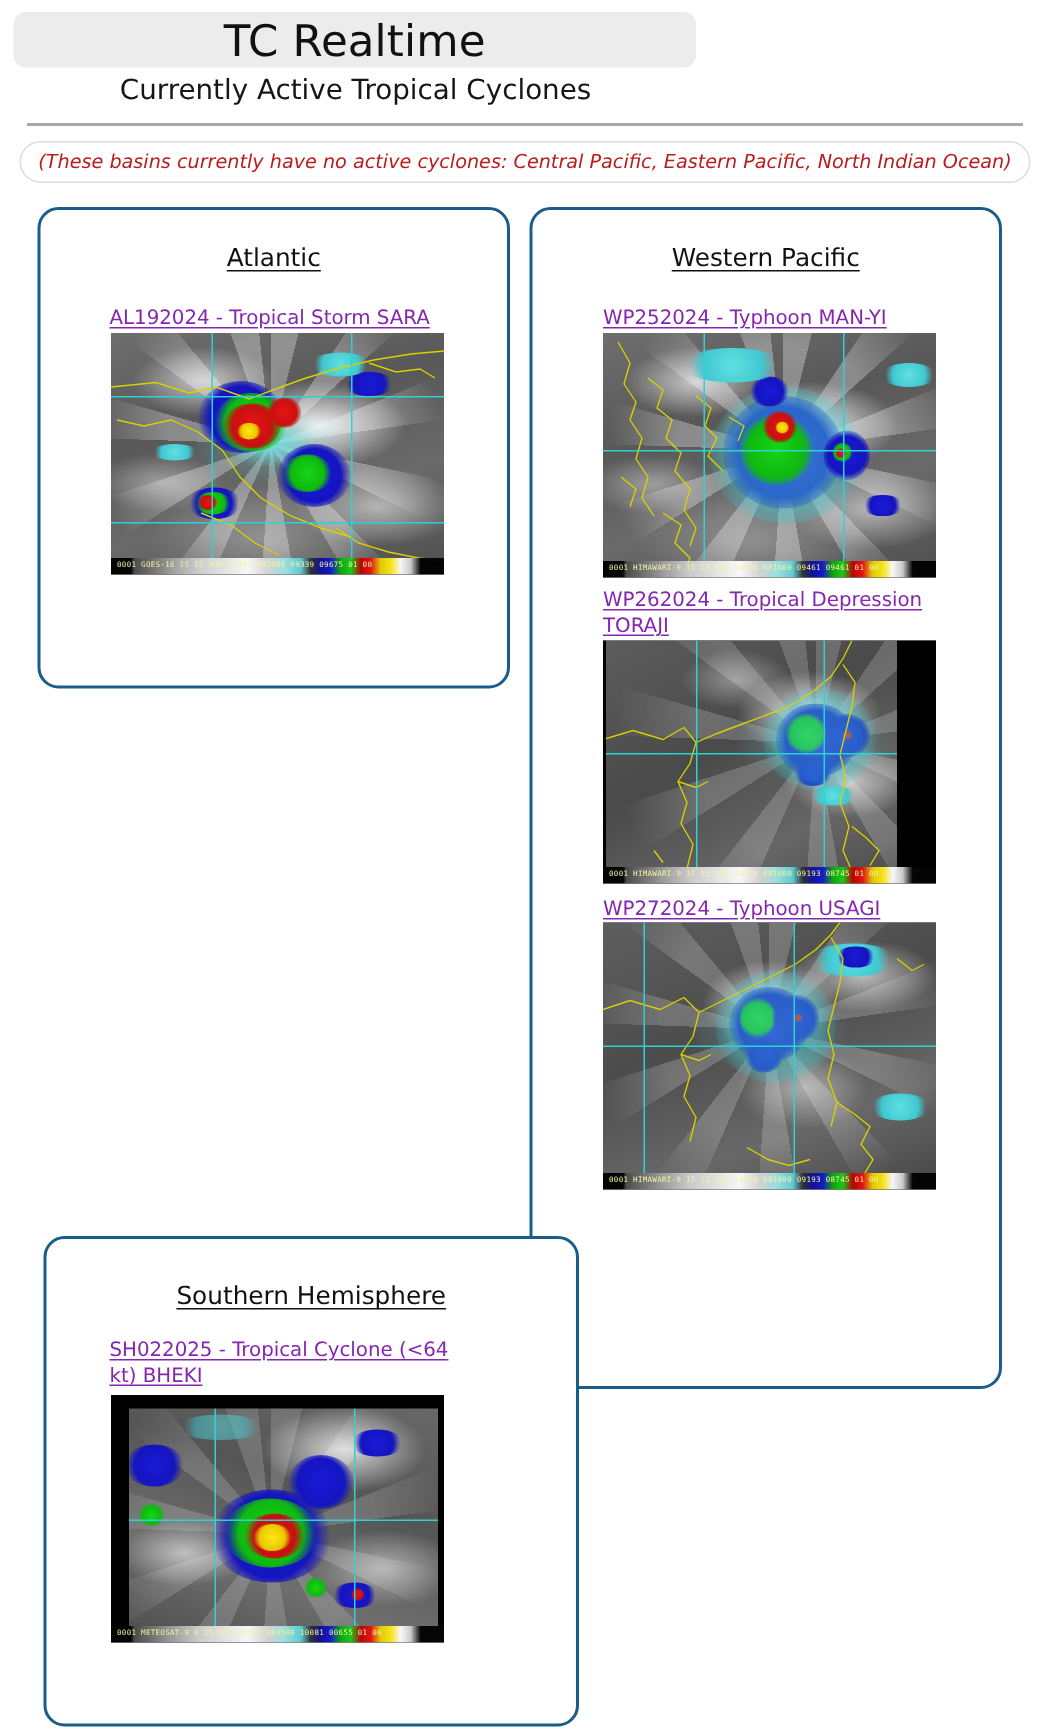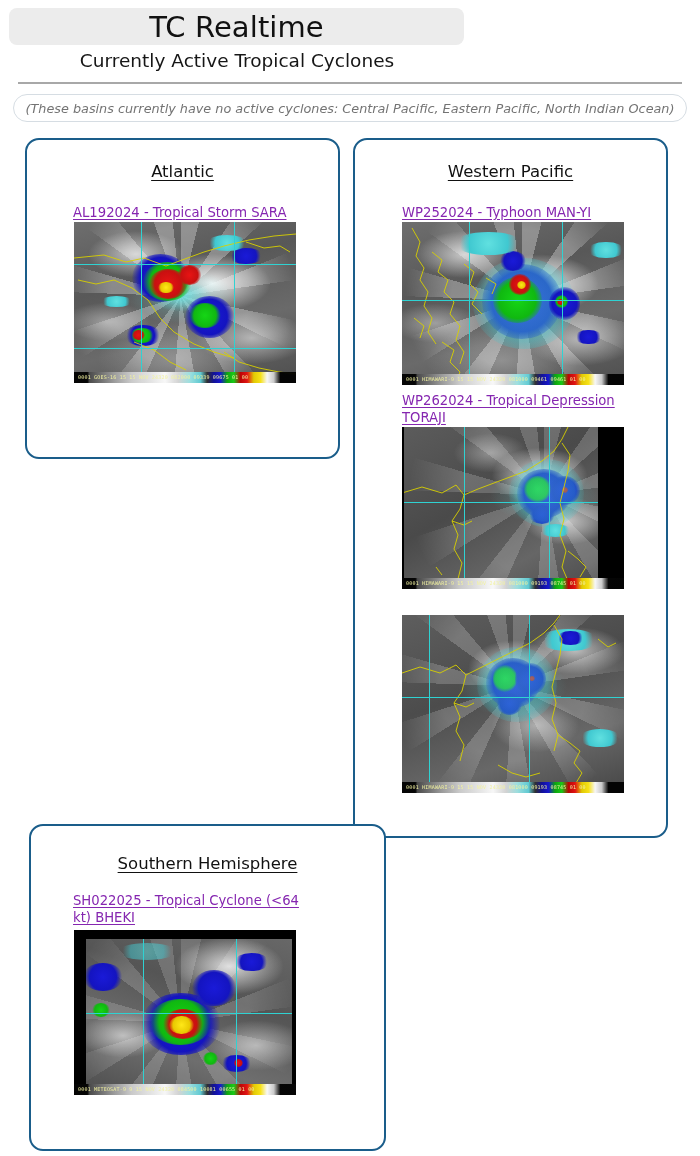--- a/index.html
+++ b/index.html
@@ -69,34 +69,34 @@
     box-sizing: border-box;
     display: flex;
     align-items: center;
     justify-content: center;
     background: #fff;
   }
   .notice-text {
     font-size: 12.8px;
     font-style: italic;
     font-weight: 500;
-    color: #737373;
+    color: #b91c1c;
     white-space: nowrap;
   }
 
   
   .card {
     position: absolute;
     border: 2px solid #1a5d8a;
     border-radius: 14px;
     background: #ffffff;
     box-sizing: border-box;
   }
   #card-atlantic  { left: 25px;  top: 138px; width: 315px; height: 321px; }
-  #card-wpac      { left: 353px; top: 138px; width: 315px; height: 700px; }
+  #card-wpac      { left: 353px; top: 138px; width: 315px; height: 788px; }
   #card-shem      { left: 29px;  top: 824px; width: 357px; height: 327px; }
 
   .basin-title {
     position: absolute;
     left: 0; right: 0;
     text-align: center;
     font-size: 16.5px;
     font-weight: 400;
     color: #111;
     text-decoration: underline;
@@ -348,20 +348,21 @@
         <div class="gl-v" style="left:66%;"></div>
         <div class="gl-h" style="top:46%;"></div>
       </div>
       <div class="sidebar-black" style="right:0; width:26px;"></div>
       <div class="sidebar-black" style="left:0; width:2px;"></div>
     </div>
     <div class="strip"></div>
     <div class="strip-label">0001 HIMAWARI-9 15 15 NOV 24320 081000 09193 08745 01 00</div>
   </div>
 
+  <a class="storm-link" style="left:47px; top:458px; width:230px;">WP272024 - Typhoon USAGI</a>
   <div class="sat" style="left:47px; top:475px; width:222px; height:178px;">
     <div class="field">
       <div class="clouds" style="background:
           radial-gradient(ellipse 28% 22% at 50% 30%, rgba(255,255,255,.85), rgba(255,255,255,0) 72%),
           radial-gradient(ellipse 30% 18% at 78% 20%, rgba(235,235,235,.7), rgba(255,255,255,0) 74%),
           radial-gradient(ellipse 26% 20% at 60% 62%, rgba(225,225,225,.6), rgba(255,255,255,0) 76%),
           linear-gradient(160deg, #5e5e5e 0%, #4c4c4c 40%, #686868 72%, #464646 100%);"></div>
       <div class="swirl" style="--cx:50%; --cy:40%; opacity:.65;"></div>
       <div class="cyan" style="--cx:50%; --cy:40%;"></div>
 

